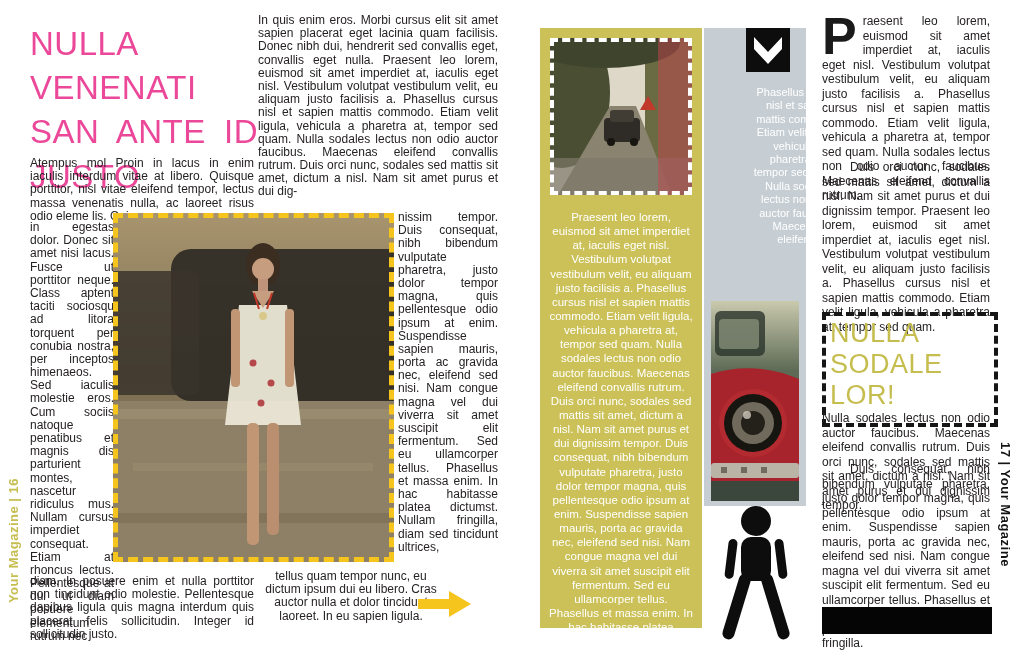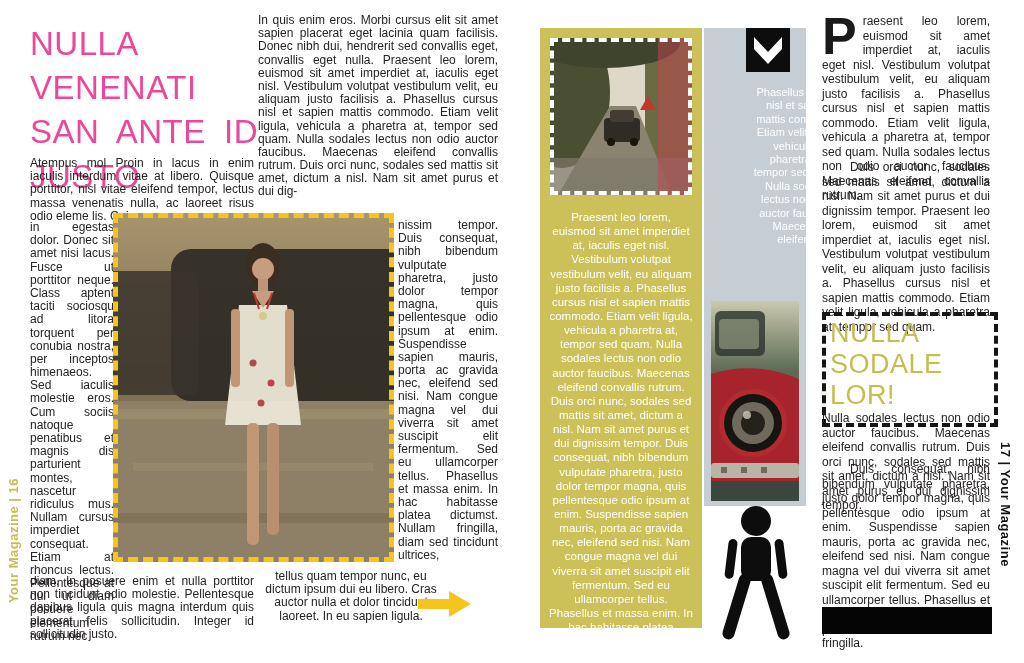--- a/index.html
+++ b/index.html
@@ -10,21 +10,21 @@
   .abs{position:absolute;}
 
   
   .headline{left:30px;top:22px;width:228px;font-size:33px;line-height:1.34;
             color:#ec4899;text-align:justify;letter-spacing:.5px;}
   .body-txt{font-size:12px;line-height:1.1;text-align:justify;color:#262223;}
   .c1-intro{left:30px;top:157px;width:224px;}
   .c1-narrow{left:30px;top:221px;width:84px;}
   .c1-bottom{left:30px;top:575px;width:224px;}
   .c2-top{left:258px;top:14px;width:240px;}
-  .c2-narrow{left:398px;top:211px;width:100px;margin-top:8px;}
+  .c2-narrow{left:398px;top:211px;width:100px;}
   .c2-bottom{left:258px;top:570px;width:186px;text-align:center;}
 
   .photo-frame{overflow:hidden;}
   .photo-frame svg{position:absolute;inset:0;display:block;}
   .dash-overlay{position:absolute;inset:0;pointer-events:none;}
   .photo-woman{left:113px;top:213px;width:281px;height:349px;}
   .photo-woman .dash-overlay{border:5px dashed #f5c51d;}
 
   
   .folio-left{left:6px;top:478px;writing-mode:vertical-rl;transform:rotate(180deg);

